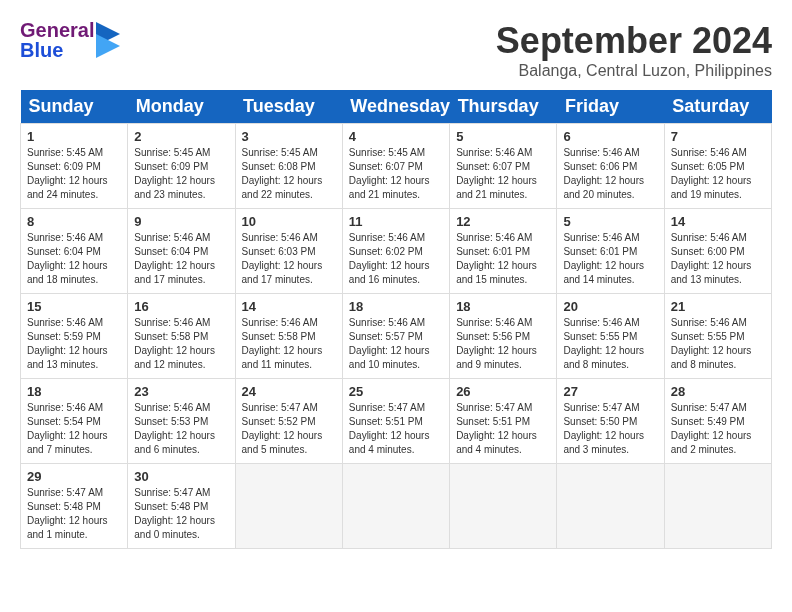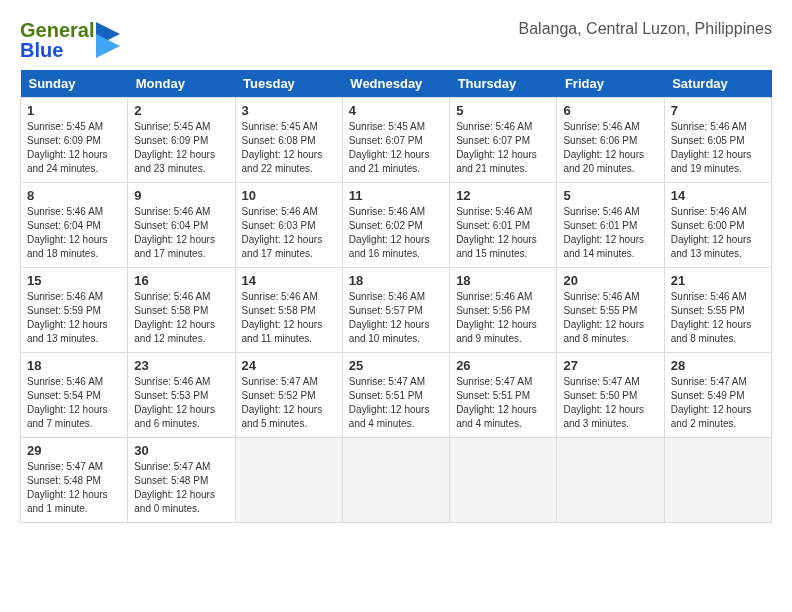--- a/index.html
+++ b/index.html
@@ -36,21 +36,21 @@
     .calendar-table {
       width: 100%;
       border-collapse: collapse;
       table-layout: fixed;
     }
     .calendar-table th {
       background-color: #1565c0;
       color: white;
       text-align: left;
       padding: 6px 8px;
-      font-size: 13px;
+      font-size: 18px;
       font-weight: bold;
     }
     .calendar-table td {
       border: 1px solid #ddd;
       vertical-align: top;
       padding: 5px 6px;
       font-size: 10.5px;
       color: #333;
       height: 85px;
       background: #fff;
@@ -70,30 +70,31 @@
       color: #333;
     }
   </style>
 </head>
 <body>
 
 <div class="header-section">
   <div class="logo">
     <div style="display:flex;align-items:center;">
       <div style="display:flex;flex-direction:column;line-height:1;">
-        <span style="font-size:20px;font-weight:bold;color:#4d7c0f;">General</span>
+        <span style="font-size:20px;font-weight:bold;color:#701a75;">General</span>
         <span style="font-size:20px;font-weight:bold;color:#1d4ed8;">Blue</span>
       </div>
       <svg width="24" height="36" viewBox="0 0 24 36" style="margin-left:2px;">
         <polygon points="0,0 24,12 0,24" fill="#1565c0"></polygon>
         <polygon points="0,12 24,24 0,36" fill="#42a5f5"></polygon>
       </svg>
     </div>
   </div>
   <div class="title-section">
+    <div class="calendar-title">September 2024</div>
     <div class="calendar-subtitle">Balanga, Central Luzon, Philippines</div>
   </div>
 </div>
 
 <table class="calendar-table">
   <thead>
     <tr>
     <th>Sunday</th>
         <th>Monday</th>
         <th>Tuesday</th>

